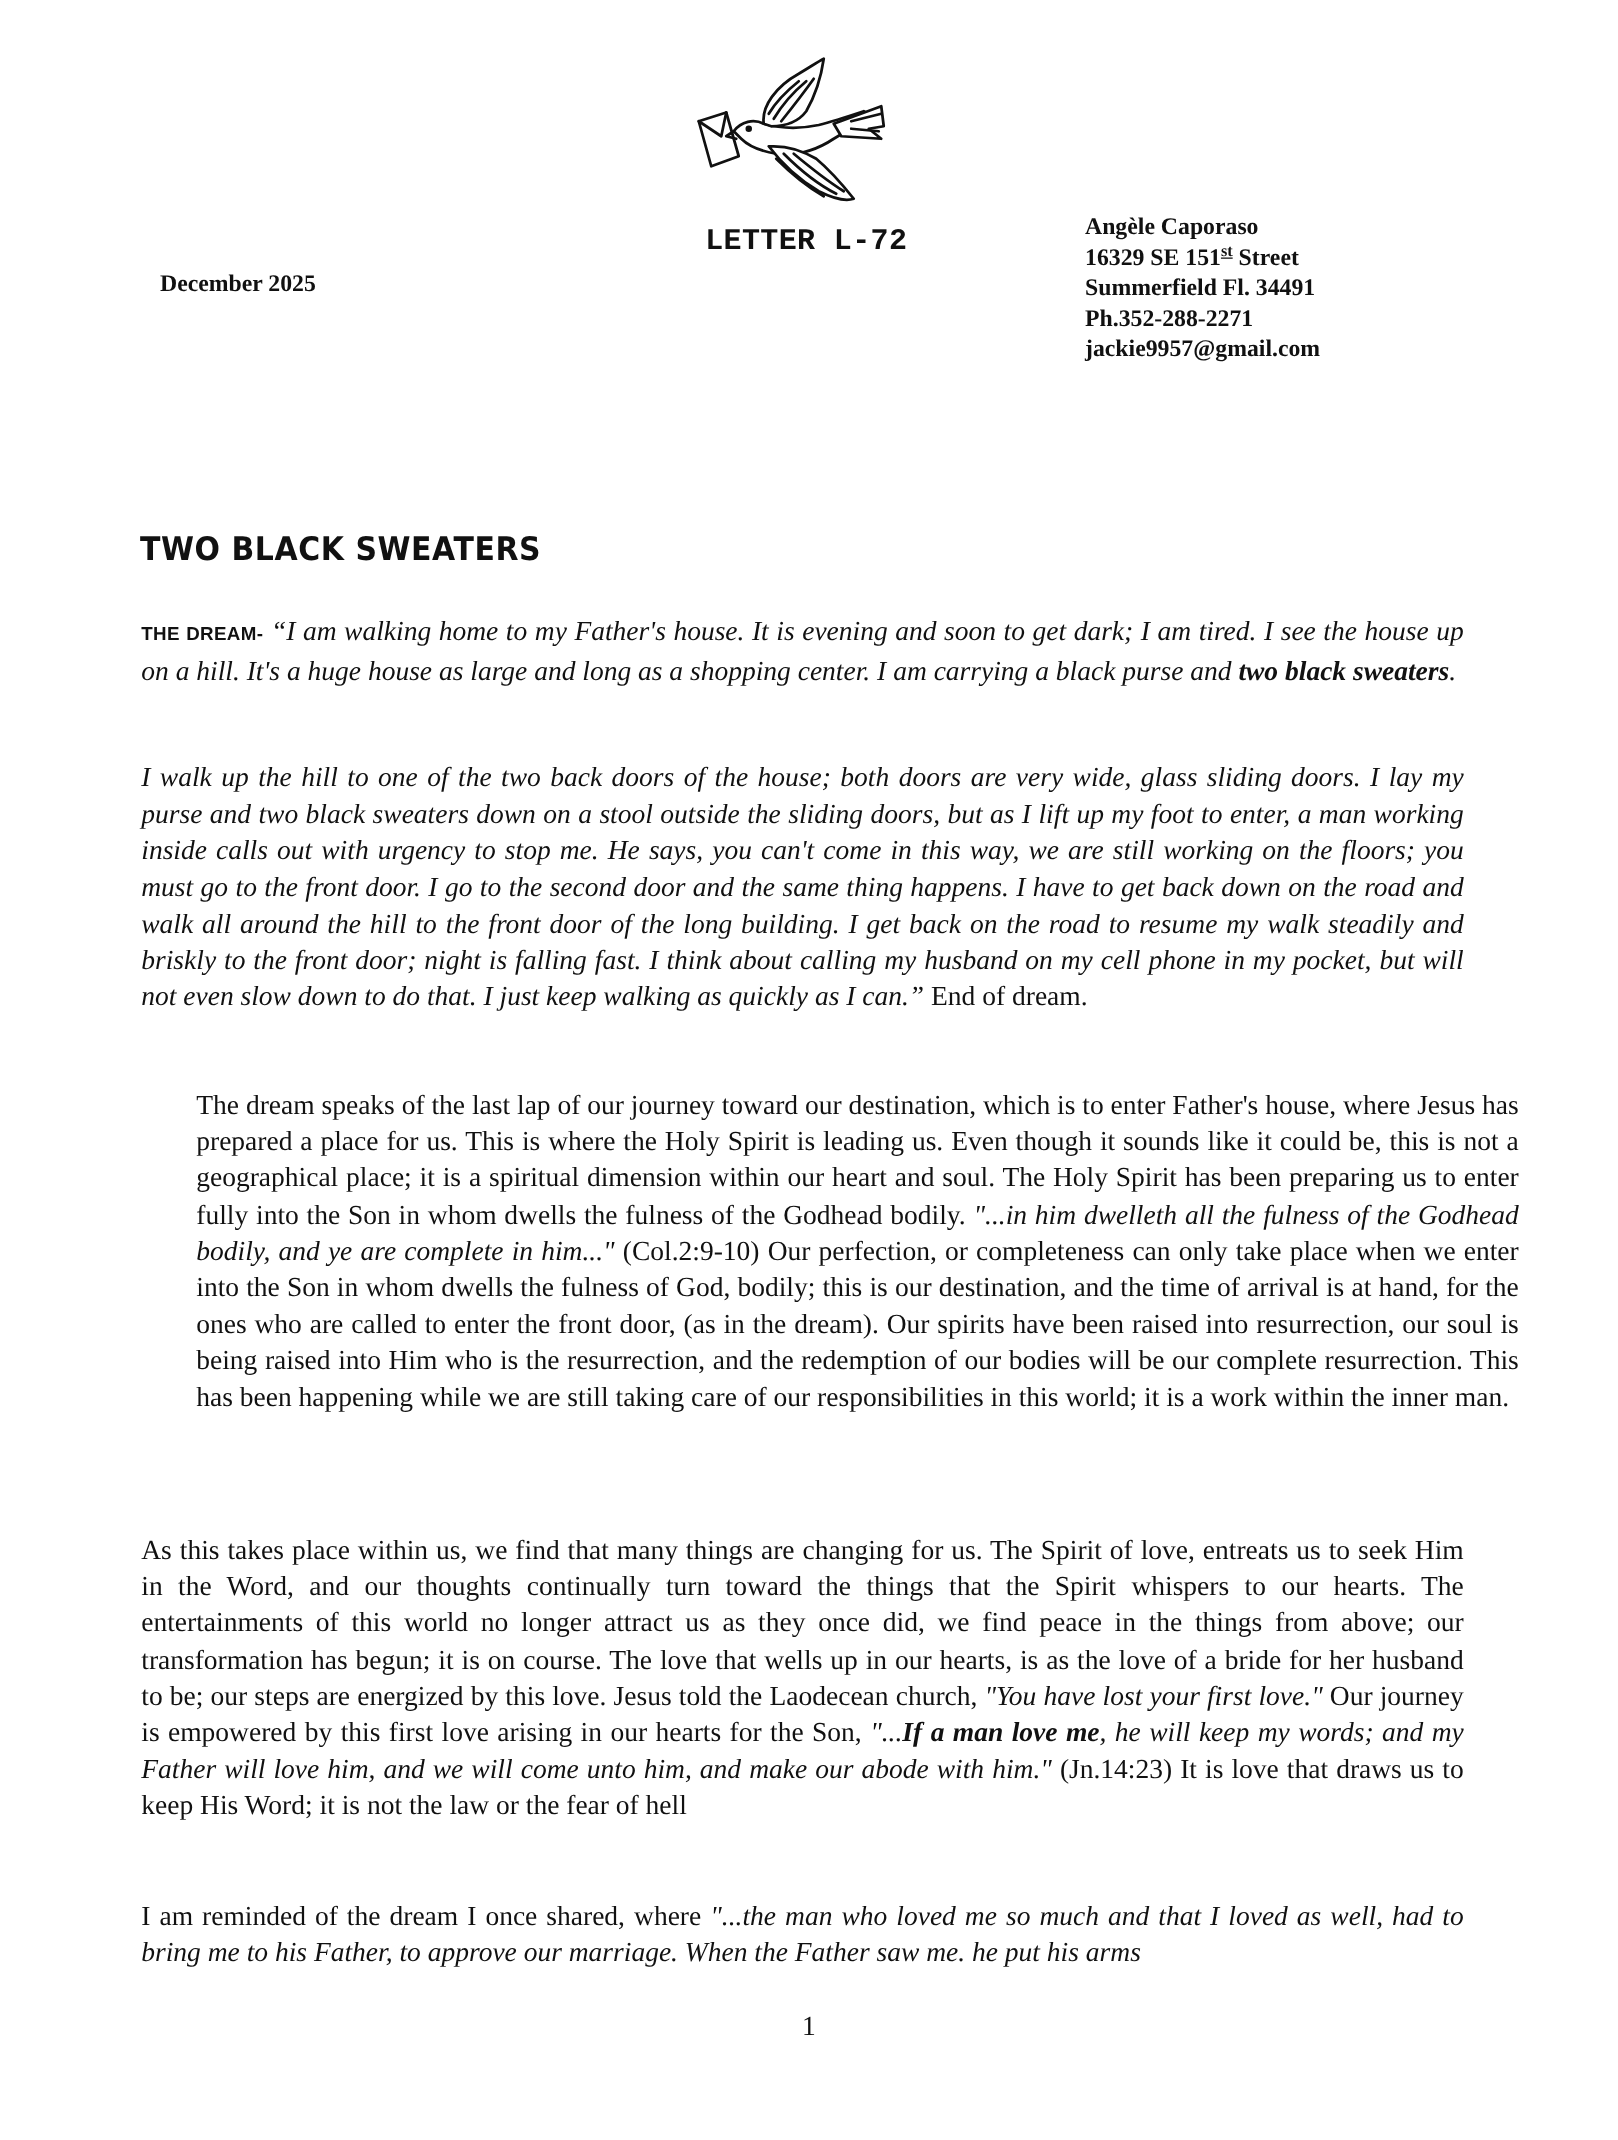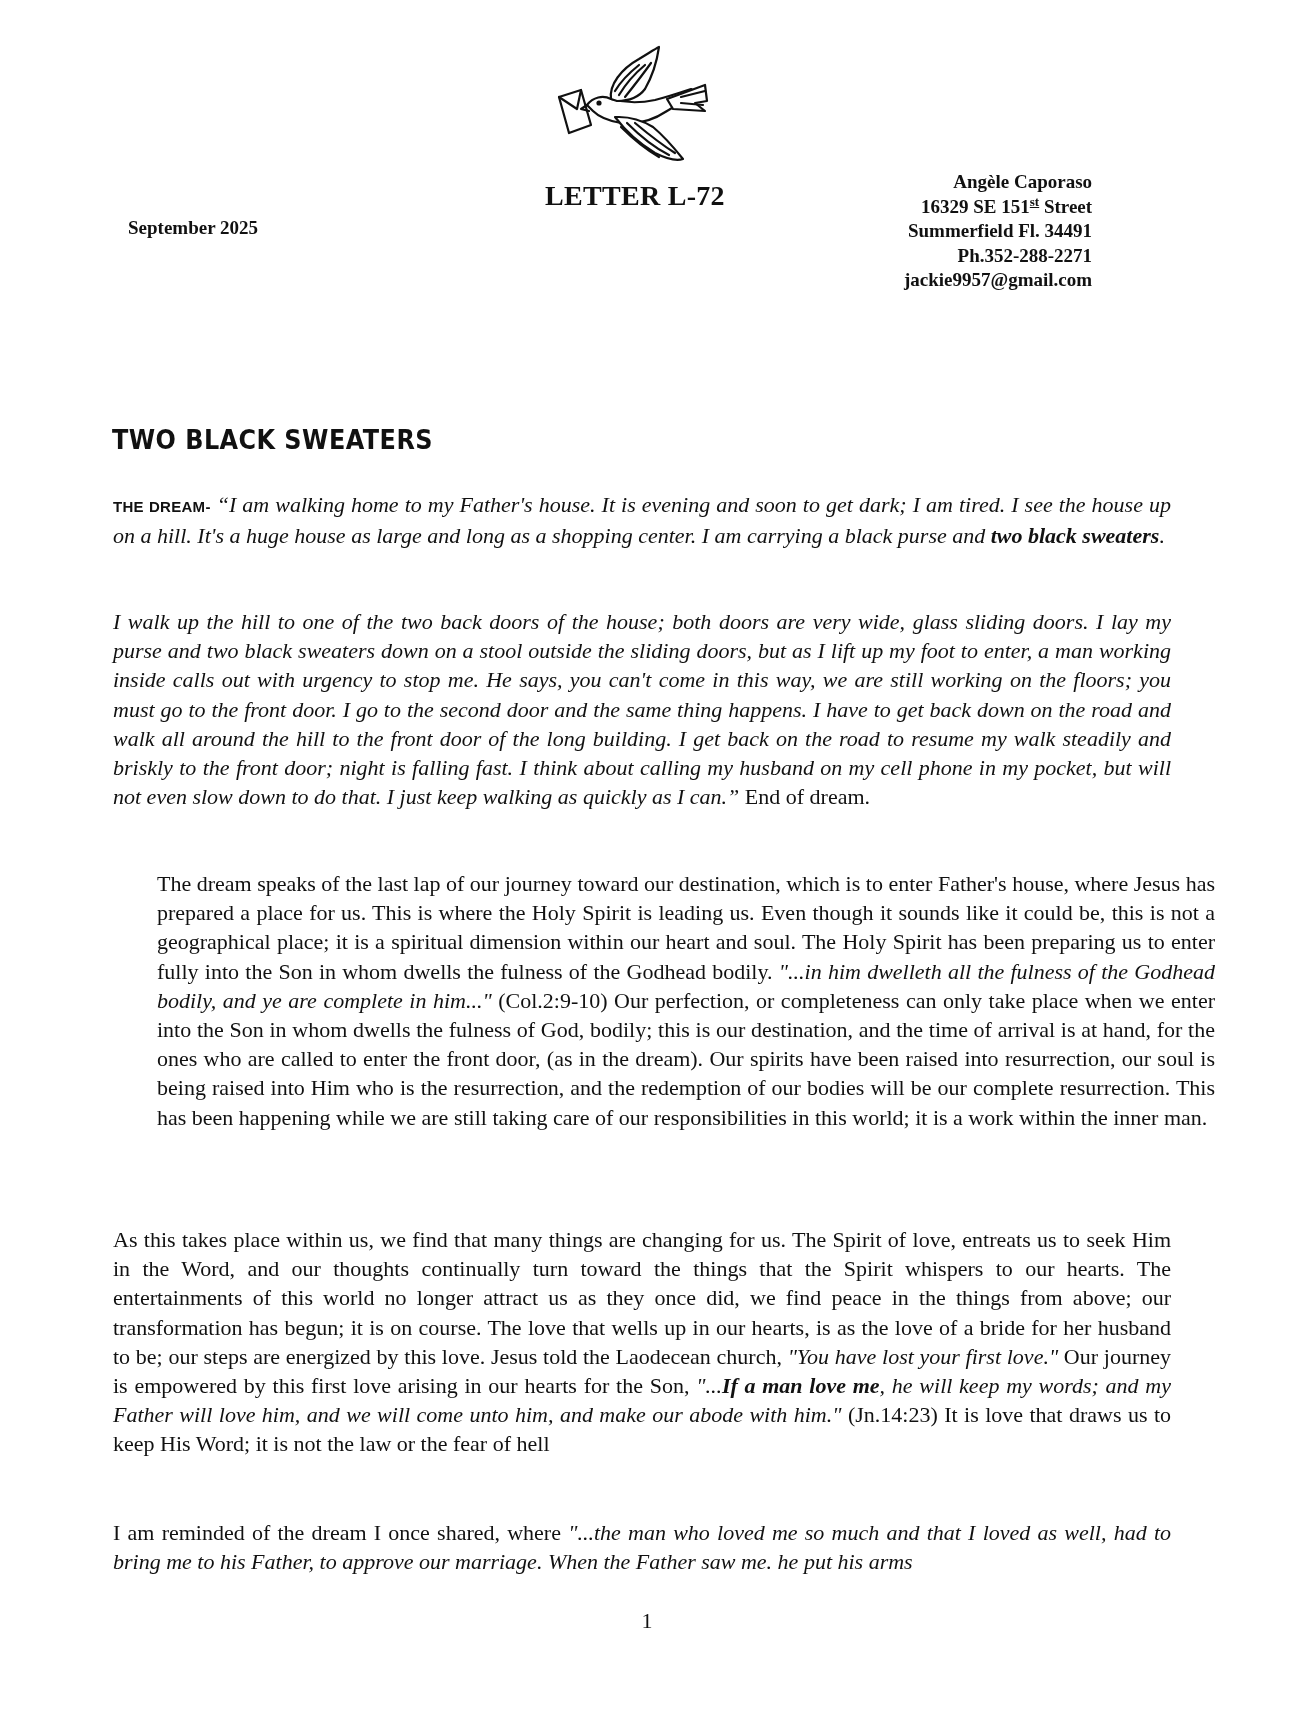--- a/index.html
+++ b/index.html
@@ -1,23 +1,23 @@
 <!DOCTYPE html>
 <html><head>
 <meta charset="utf-8">
 <style>
   html, body { margin: 0; padding: 0; background: #ffffff; }
   body { width: 1294px; height: 1712px; position: relative; overflow: hidden;
          font-family: "Liberation Serif", "DejaVu Serif", serif; color: #111; }
   .abs { position: absolute; }
   #logo { left: 555px; top: 45px; width: 160px; height: 120px; }
-  #letter-title { left: 545px; top: 180px; width: 200px; 
-                  font-weight: bold; font-size: 28px; letter-spacing: 0.3px; }
+  #letter-title { left: 545px; top: 180px; width: 200px; text-align: center;
+                  font-weight: bold; font-size: 24px; letter-spacing: 0.3px; font-family: Liberation Mono, monospace; }
   #date { left: 128px; top: 217px; font-weight: bold; font-size: 19px; }
-  #address { left: 904px; top: 170px; font-weight: bold; font-size: 19px; line-height: 24.5px; text-align: right; }
+  #address { left: 868px; top: 170px; font-weight: bold; font-size: 19px; line-height: 24.5px; }
   #address sup { font-size: 13px; vertical-align: 7px; line-height: 0; text-decoration: underline; }
   #doc-title { left: 112px; top: 425px; font-family: "DejaVu Sans", sans-serif; font-weight: bold;
                font-size: 26px; letter-spacing: 0.5px; transform: scaleX(0.92); transform-origin: left; }
   .para { position: absolute; left: 113px; width: 1058px; font-size: 22px; line-height: 29.2px;
           text-align: justify; }
   .para i { font-style: italic; }
   .lbl { font-family: Liberation Sans, sans-serif; font-weight: bold; font-style: normal;
          font-size: 15px; letter-spacing: 0.3px; }
   #p1 { top: 490px; }
   #p2 { top: 607px; }
@@ -52,21 +52,21 @@
 
     <path d="M60,72 C66,80 80,96 100,108 C112,114 122,116 128,114 C120,104 110,92 98,82 C88,76 76,72 64,72 Z" fill="#fff"></path>
     <path d="M72,78 C84,90 98,102 114,110"></path>
     <path d="M80,78 C92,88 104,98 120,108"></path>
     <path d="M66,82 C78,94 90,104 104,112"></path>
   </svg>
 </div>
 
 <div id="letter-title" class="abs">LETTER L-72</div>
 
-<div id="date" class="abs">September 2025</div>
+<div id="date" class="abs">December 2025</div>
 
 <div id="address" class="abs">
   <div>Angèle Caporaso</div>
   <div><span>16329 SE 151</span><sup>st</sup><span> Street</span></div>
   <div>Summerfield Fl. 34491</div>
   <div>Ph.352-288-2271</div>
   <div>jackie9957@gmail.com</div>
 </div>
 
 <div id="doc-title" class="abs">TWO BLACK SWEATERS</div>

